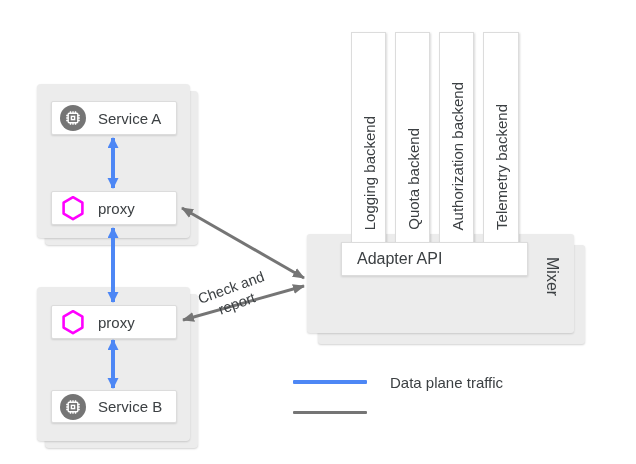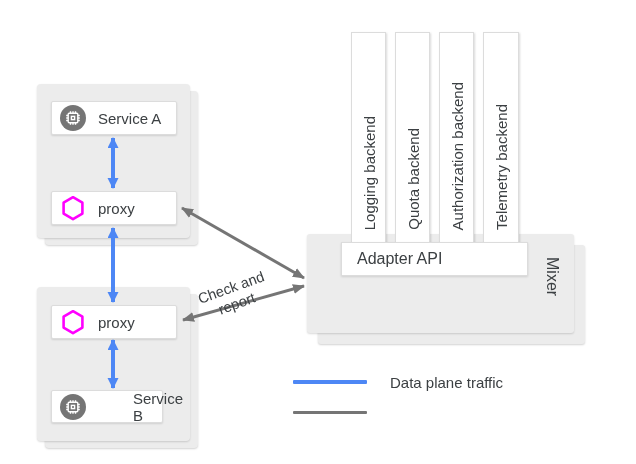--- a/index.html
+++ b/index.html
@@ -20,21 +20,21 @@
   
   .node{
     position:absolute;background:#ffffff;border:1px solid #dcdcdc;border-radius:2px;
     box-shadow:0 1px 2px rgba(0,0,0,.12);display:flex;align-items:center;
     font-size:15px;box-sizing:border-box;padding-left:8px;
   }
   .node .ic{flex:0 0 auto;margin-right:12px;display:flex;align-items:center;justify-content:center;}
   .svc-a{left:14px;top:17px;width:126px;height:34px;}
   .prx-a{left:14px;top:107px;width:126px;height:34px;}
   .prx-b{left:14px;top:18px;width:126px;height:34px;}
-  .svc-b{left:14px;top:103px;width:112px;height:33px;gap:35px;}
+  .svc-b{left:14px;top:103px;width:126px;height:33px;}
   
   .backend-col{
     position:absolute;top:32px;width:35px;height:211px;background:#ffffff;
     border:1px solid #dcdcdc;box-shadow:1px 1px 2px rgba(0,0,0,.15);z-index:3;box-sizing:border-box;
   }
   .backend-col span{
     position:absolute;bottom:12px;left:50%;transform:translateX(-50%) rotate(180deg);
     writing-mode:vertical-rl;white-space:nowrap;font-size:15px;color:#3c4043;
   }
   .bk1{left:351px;} .bk2{left:395px;} .bk3{left:439px;} .bk4{left:483px;width:36px;}

